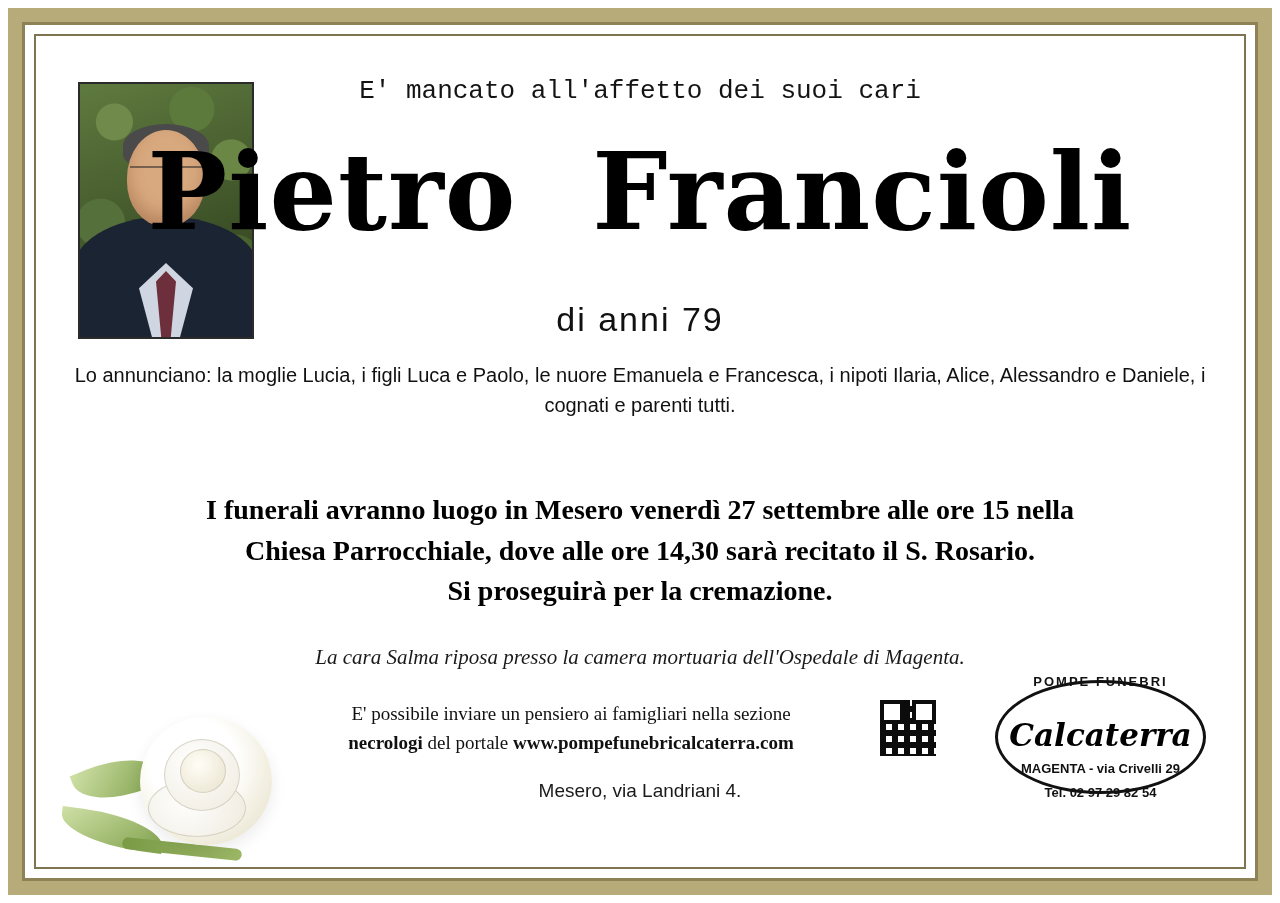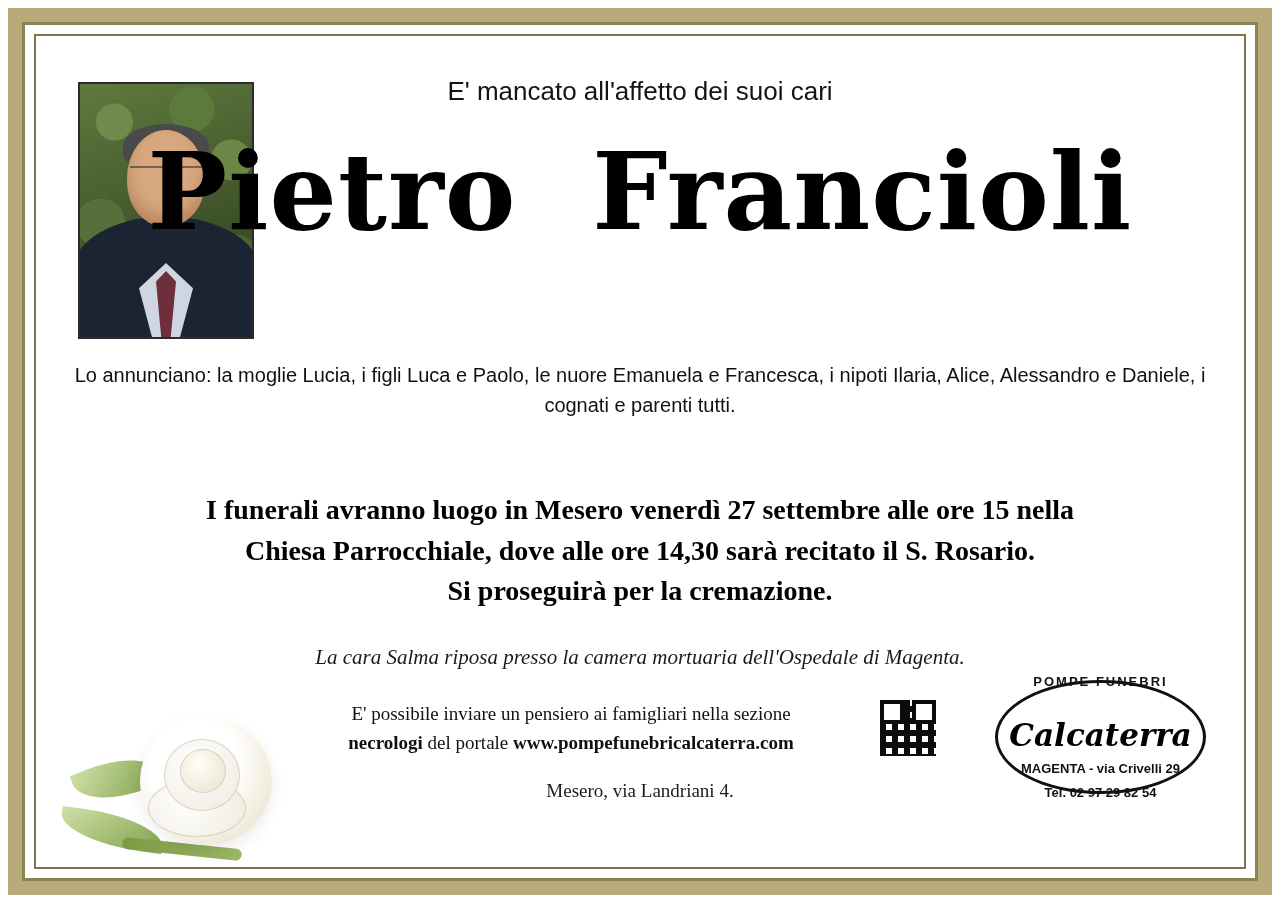--- a/index.html
+++ b/index.html
@@ -146,21 +146,21 @@
     clip-path: polygon(50% 0, 100% 16%, 74% 100%, 26% 100%, 0 16%);
   }
 
   
   .line-top {
     position: absolute;
     left: 0;
     right: 0;
     top: 36px;
     text-align: center;
-    font-family: Liberation Sans, sans-serif;
+    font-family: Liberation Mono, monospace;
     font-size: 26px;
     color: #141414;
   }
   .name {
     position: absolute;
     left: 0;
     right: 0;
     top: 95px;
     text-align: center;
     font-family: "DejaVu Serif", serif;
@@ -227,21 +227,21 @@
     line-height: 1.5;
     color: #111111;
   }
   .portal b { font-weight: 700; }
   .address {
     position: absolute;
     left: 0;
     right: 0;
     top: 740px;
     text-align: center;
-    font-family: Liberation Serif, serif;
+    font-family: Liberation Sans, sans-serif;
     font-size: 19px;
     color: #1a1a1a;
   }
 
   
   .qr {
     position: absolute;
     left: 840px;
     top: 660px;
     width: 56px;
@@ -368,20 +368,21 @@
       <div class="tie"></div>
       <div class="hair"></div>
       <div class="head"></div>
       <div class="glasses"></div>
     </div>
 
     <div class="line-top">E' mancato all'affetto dei suoi cari</div>
 
     <div class="name">Pietro  Francioli</div>
 
+    <div class="age">di  anni  79</div>
 
     <div class="announce">Lo annunciano: la moglie Lucia, i figli Luca e Paolo, le nuore Emanuela e Francesca, i nipoti Ilaria, Alice, Alessandro e Daniele, i cognati e parenti tutti.</div>
 
     <div class="funeral">
       <div>I funerali avranno luogo in Mesero venerdì 27 settembre alle ore 15 nella</div>
       <div>Chiesa Parrocchiale, dove alle ore 14,30 sarà recitato il S. Rosario.</div>
       <div>Si proseguirà per la cremazione.</div>
     </div>
 
     <div class="salma">La cara Salma riposa presso la camera mortuaria dell'Ospedale di Magenta.</div>

